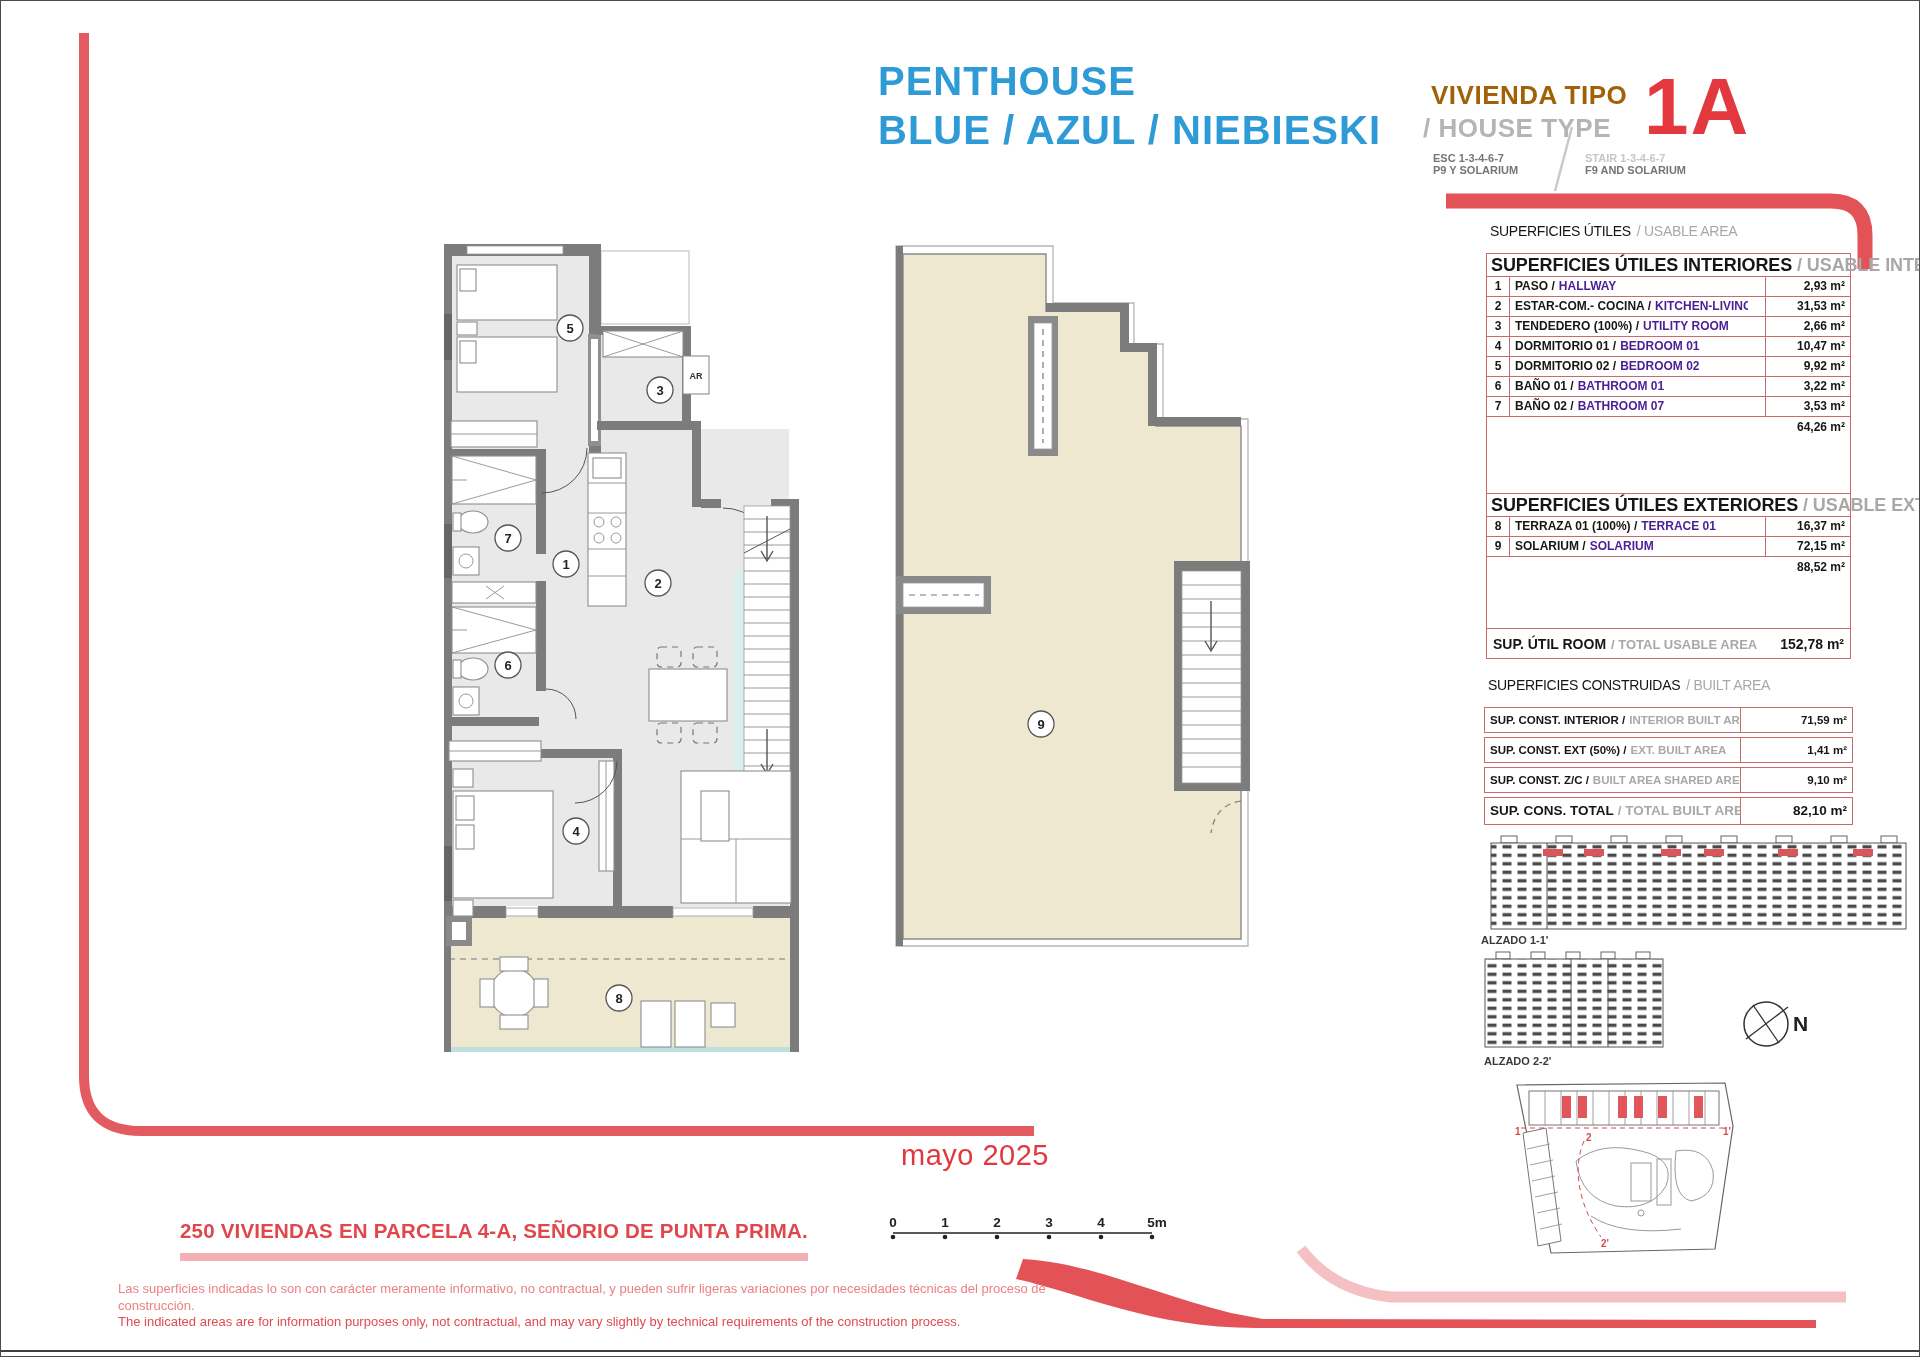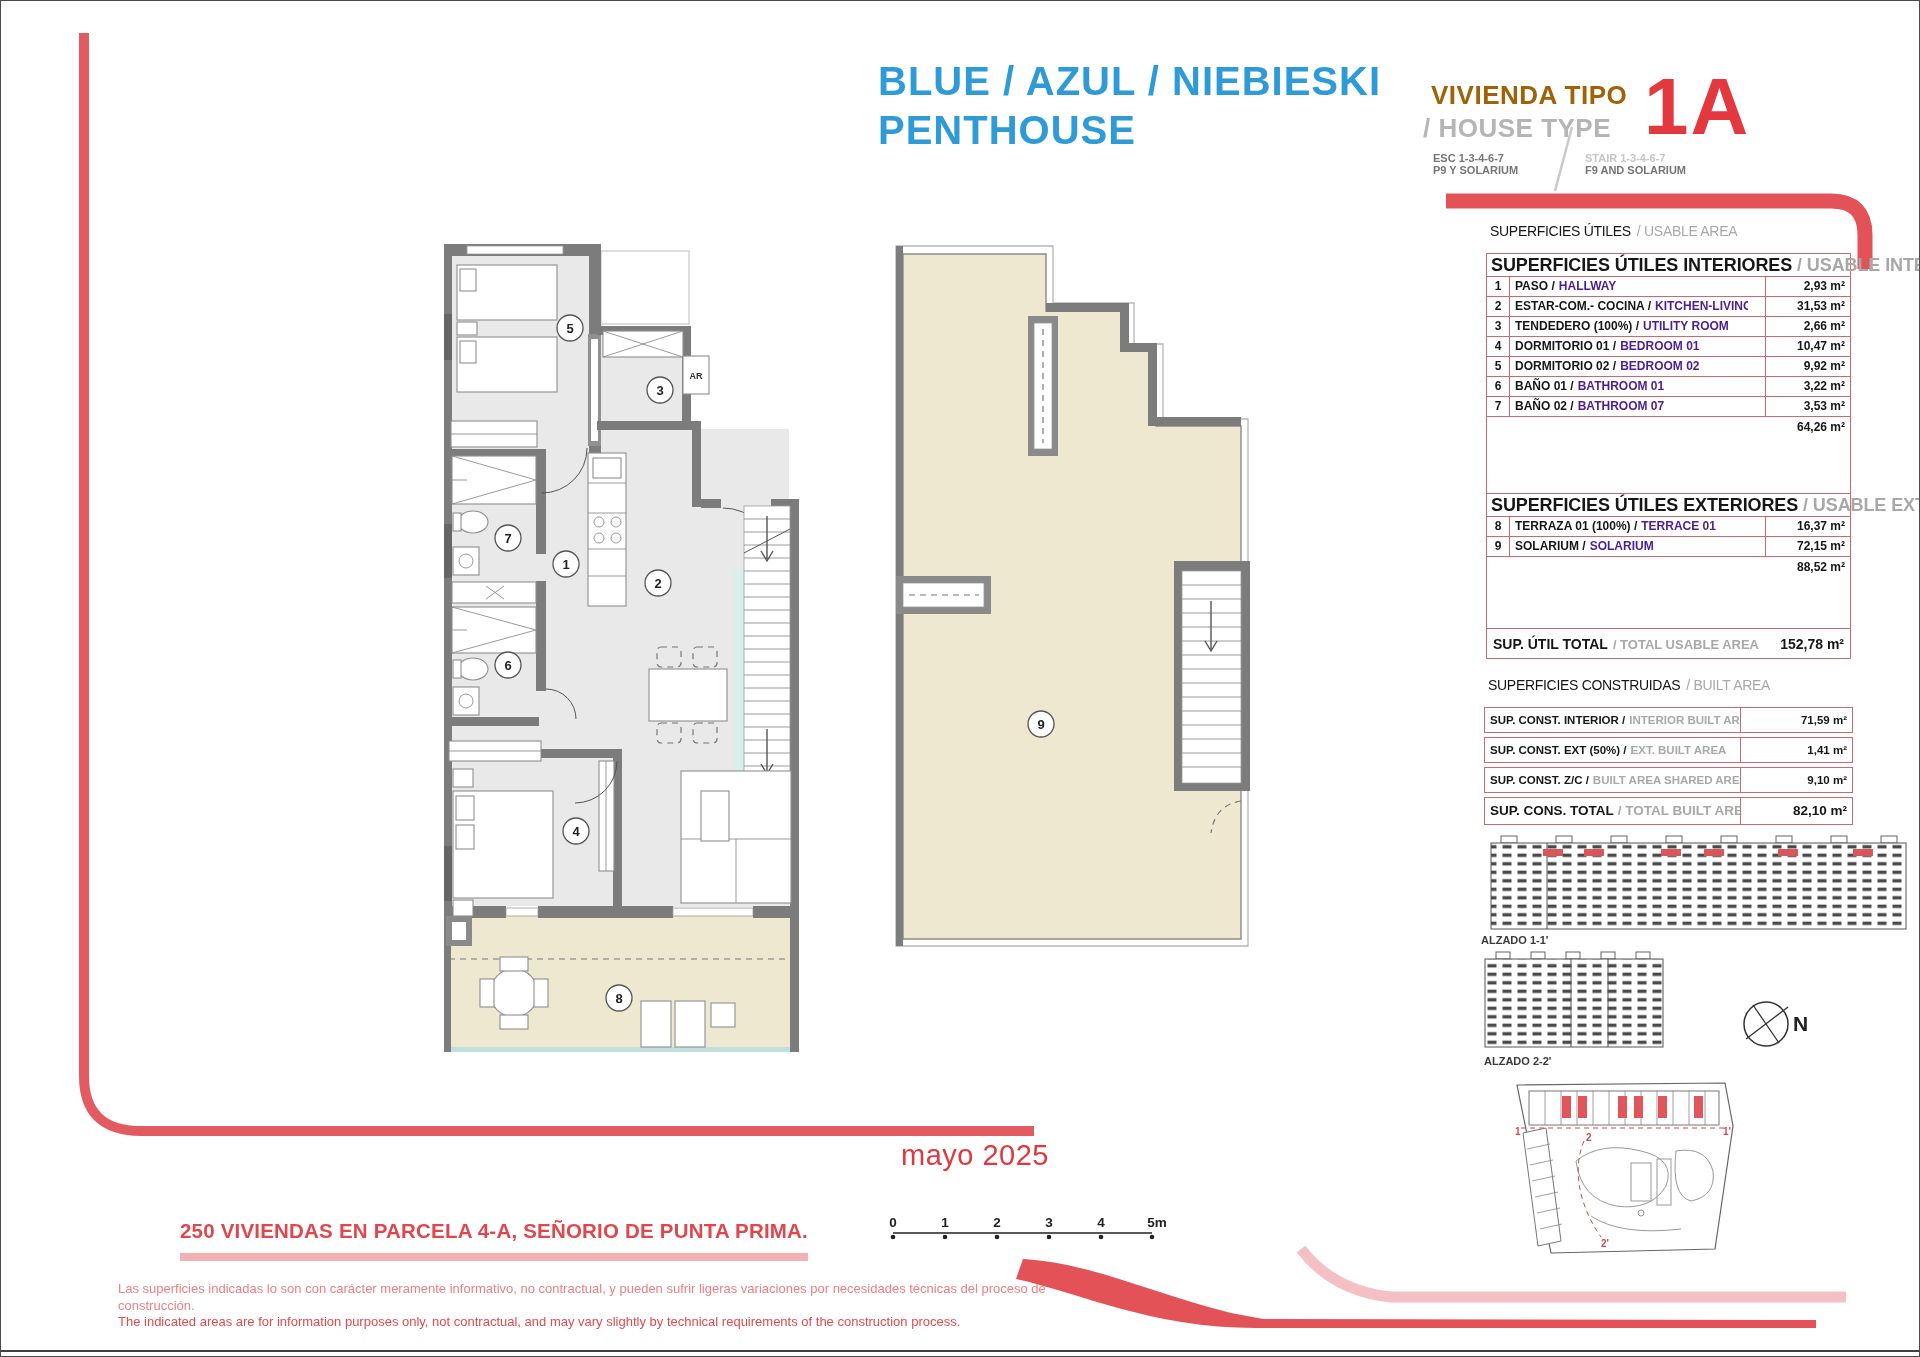--- a/index.html
+++ b/index.html
@@ -438,22 +438,22 @@
       <text class="tick" x="1156" y="1226">5m</text>
     </g>
 
     <g>
       <path d="M1300,1248 Q1332,1290 1390,1296 L1845,1296" stroke="#F4C0C3" stroke-width="11" fill="none"></path>
       <path d="M1022,1258 C1090,1262 1150,1292 1230,1312 L1262,1318 L1815,1319 L1815,1327 L1255,1327 C1150,1327 1080,1292 1015,1278 Z" fill="#E25257"></path>
     </g>
   </svg>
 
   <div class="abs title-blue">
+    <div>PENTHOUSE</div>
     <div>BLUE / AZUL / NIEBIESKI</div>
-    <div>PENTHOUSE</div>
   </div>
   <div class="abs vivienda">VIVIENDA TIPO</div>
   <div class="abs housetype">/ HOUSE TYPE</div>
   <div class="abs esc">
     <div>ESC 1-3-4-6-7</div>
     <div>P9 Y SOLARIUM</div>
   </div>
   <div class="abs stairs-en">
     <div class="l1">STAIR 1-3-4-6-7</div>
     <div class="l2">F9 AND SOLARIUM</div>
@@ -513,21 +513,21 @@
         <span class="t-val">16,37 m²</span>
       </div>
     <div class="t-row">
         <span class="t-num">9</span>
         <span class="t-label"><span>SOLARIUM /</span><span class="en">SOLARIUM</span></span>
         <span class="t-val">72,15 m²</span>
       </div>
     <div class="t-sub">88,52 m²</div>
     <div class="gap2"></div>
     <div class="t-total">
-      <span class="lab"><span>SUP. ÚTIL TOTAL</span><span class="en">/ TOTAL USABLE AREA</span></span>
+      <span class="lab"><span>SUP. ÚTIL ROOM</span><span class="en">/ TOTAL USABLE AREA</span></span>
       <span class="val">152,78 m²</span>
     </div>
   </div>
 
   <div class="abs sec-title ba-title">
     <span>SUPERFICIES CONSTRUIDAS</span><span class="en">/ BUILT AREA</span>
   </div>
   <div class="abs ba-rows">
     <div class="ba-row">
         <span class="lab"><span>SUP. CONST. INTERIOR /</span><span class="en">INTERIOR BUILT AREA</span></span>

